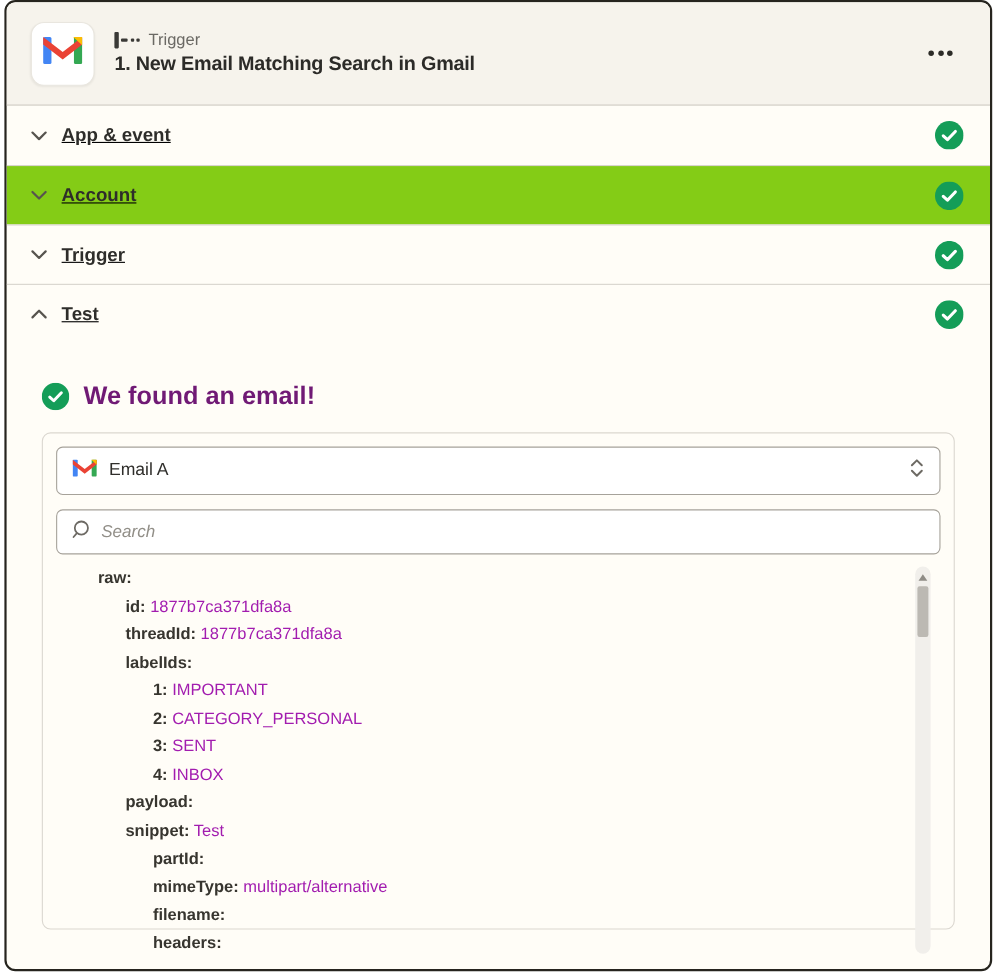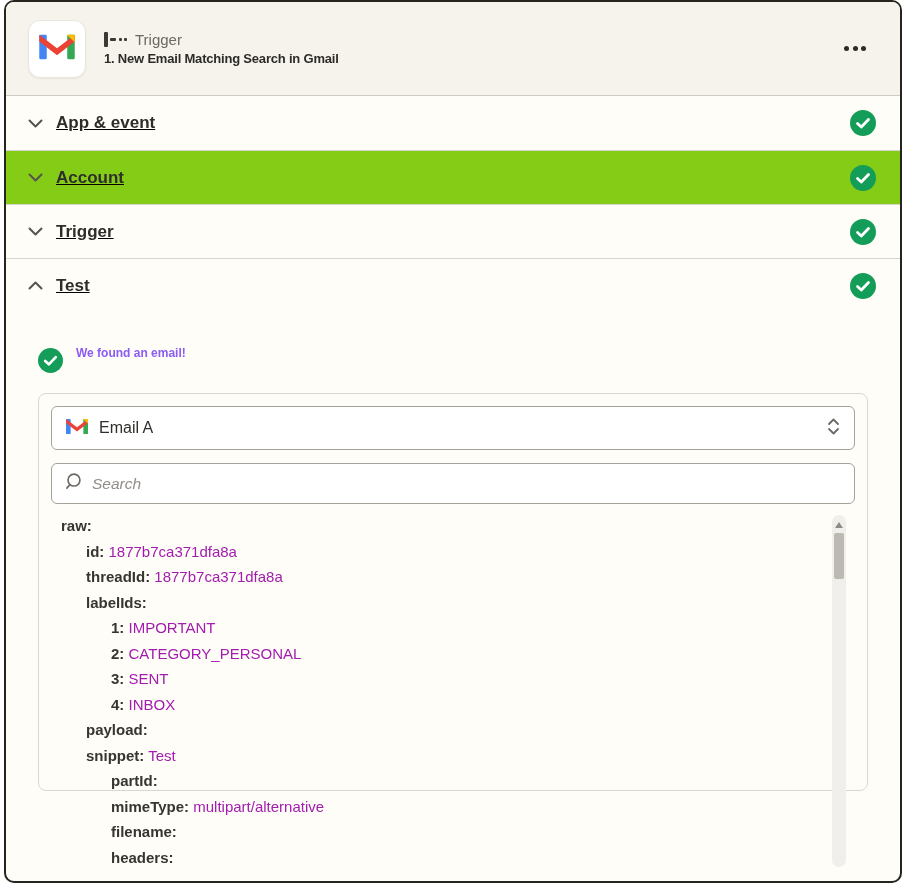--- a/index.html
+++ b/index.html
@@ -16,58 +16,58 @@
   .app-badge { width:58px; height:58px; background:#fff; border:1px solid #e9e6df;
     border-radius:12px; display:flex; align-items:center; justify-content:center;
     box-shadow:0 1px 2px rgba(0,0,0,.06); flex:0 0 auto; }
   .hdr-text { margin-left:18px; flex:1 1 auto; min-width:0; }
   .step-row { display:flex; align-items:center; gap:8px; }
   .trig-ic { display:flex; align-items:center; gap:2.5px; }
   .trig-ic .bar { width:3.5px; height:15px; background:#3a3936; border-radius:1px; }
   .trig-ic .dash { width:6px; height:3px; background:#3a3936; border-radius:1px; }
   .trig-ic .dot { width:3px; height:3px; background:#3a3936; border-radius:1px; }
   .step-label { font-size:15px; color:#6b6964; }
-  .hdr-title { margin-top:3px; font-size:13px; font-weight:700; color:#2c2b28; letter-spacing:-.2px;
+  .hdr-title { margin-top:3px; font-size:18px; font-weight:700; color:#2c2b28; letter-spacing:-.2px;
     white-space:nowrap; overflow:hidden; text-overflow:ellipsis; }
   .menu-btn { display:flex; gap:3.5px; padding:8px 4px; cursor:pointer; flex:0 0 auto; }
   .menu-btn i { width:5px; height:5px; border-radius:50%; background:#2c2b27; }
 
   
   .section-row { height:54px; display:flex; align-items:center; padding:0 24px 0 21px;
     border-top:1px solid #d8d4cc; cursor:pointer;text-decoration:underline; }
   .section-row:first-child { border-top:none; }
   .section-row.tinted { background:#84cc16; }
   .chev { width:16px; display:flex; justify-content:center; }
   .chev.up svg { transform:rotate(180deg); }
   .sec-label { margin-left:13px; font-size:17px; font-weight:700; color:#2e2d2a; flex:1 1 auto; }
   .check-ic { width:26px; height:26px; flex:0 0 auto; }
 
   
   .panel { padding:34px 32px 0 32px; }
   .result { display:flex; align-items:flex-start; }
   .result .check-ic { width:25px; height:25px; margin-top:2px; }
   .result-text { margin-left:13px; }
-  .result-h { font-size:12px; font-weight:700; color:#8b5cf6; }
+  .result-h { font-size:23px; font-weight:700; color:#701a75; }
   .result-p { margin-top:8px; font-size:15.5px; color:#57544e; }
   .result-p a { color:var(--link,#41468f); text-decoration:underline; cursor:pointer; }
 
   .data-card { margin-top:20px; border:1px solid #dbd7d0; border-radius:8px;
-    padding:12px 12px 4px 12px; height:398px; }
+    padding:12px 12px 4px 12px; height:452px; }
   .select-box { height:44px; border:1px solid #a6a29a; border-radius:6px; background:#fff;
     display:flex; align-items:center; padding:0 14px; cursor:pointer; }
   .select-box .lbl { margin-left:11px; font-size:16px; color:#2f2e2b; flex:1 1 auto; }
   .search-box { margin-top:13px; height:41px; border:1px solid #a6a29a; border-radius:6px;
     background:#fff; display:flex; align-items:center; padding:0 12px; }
   .search-box input { border:none; outline:none; background:transparent; margin-left:9px;
     font-size:15.5px; color:#4c1d95; flex:1 1 auto; font-family:inherit;font-style:italic; }
   .search-box input::placeholder { color:#918e87; }
 
   .data-list { position:relative; margin-top:9px; height:360px; overflow:hidden; }
   .data-line { font-size:15px; line-height:25.5px; white-space:nowrap; }
-  .dkey { font-weight:700; color:#37352f; }
+  .dkey { font-weight:700; color:#37352f;margin-left:28px; }
   .dval { color:#a21caf; }
 
   .sbar { position:absolute; top:2px; right:9px; width:14px; height:352px;
     background:#f1efeb; border-radius:7px; display:flex; flex-direction:column; align-items:center; }
   .sbar .arrow { margin-top:7px; width:0; height:0; border-left:4.5px solid transparent;
     border-right:4.5px solid transparent; border-bottom:6px solid #8f8c86; cursor:pointer; }
   .sbar .thumb { margin-top:5px; width:10px; height:46px; background:#bcb9b3; border-radius:2px; cursor:pointer; }
 </style>
 </head>
 <body>

